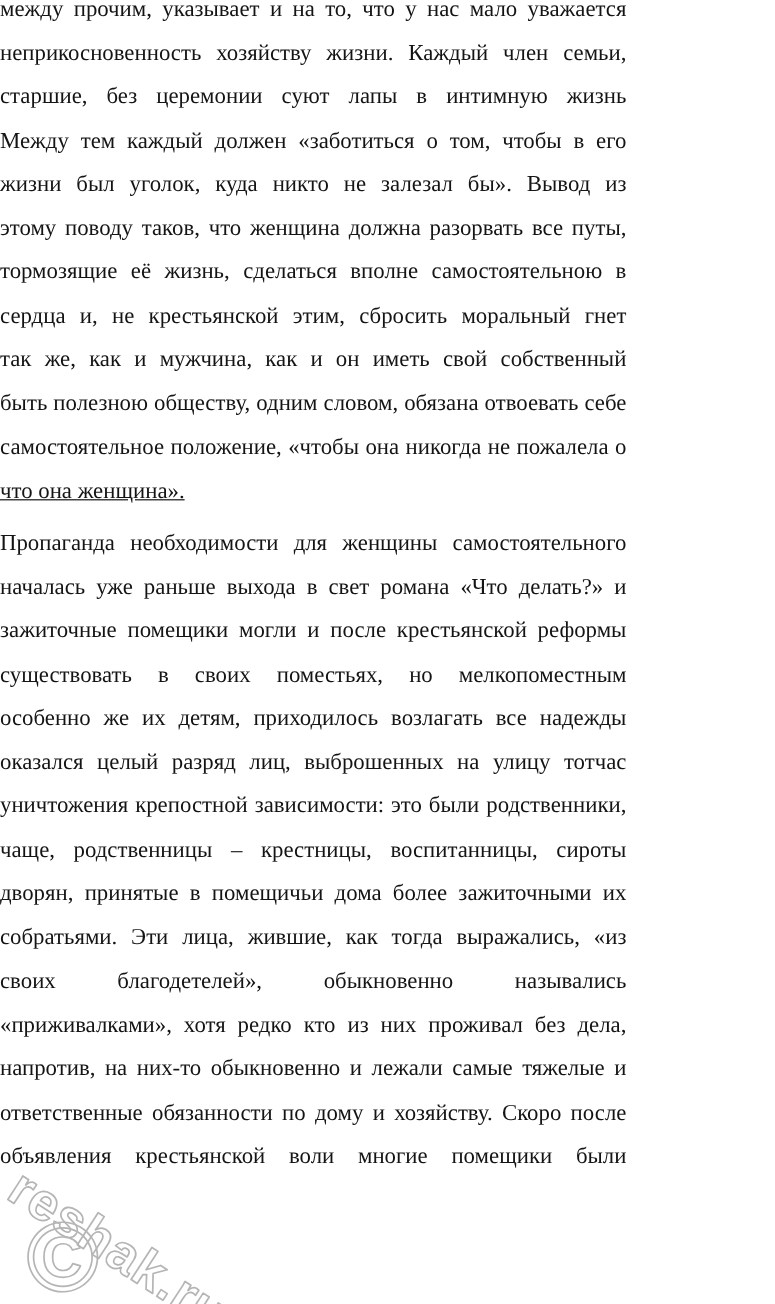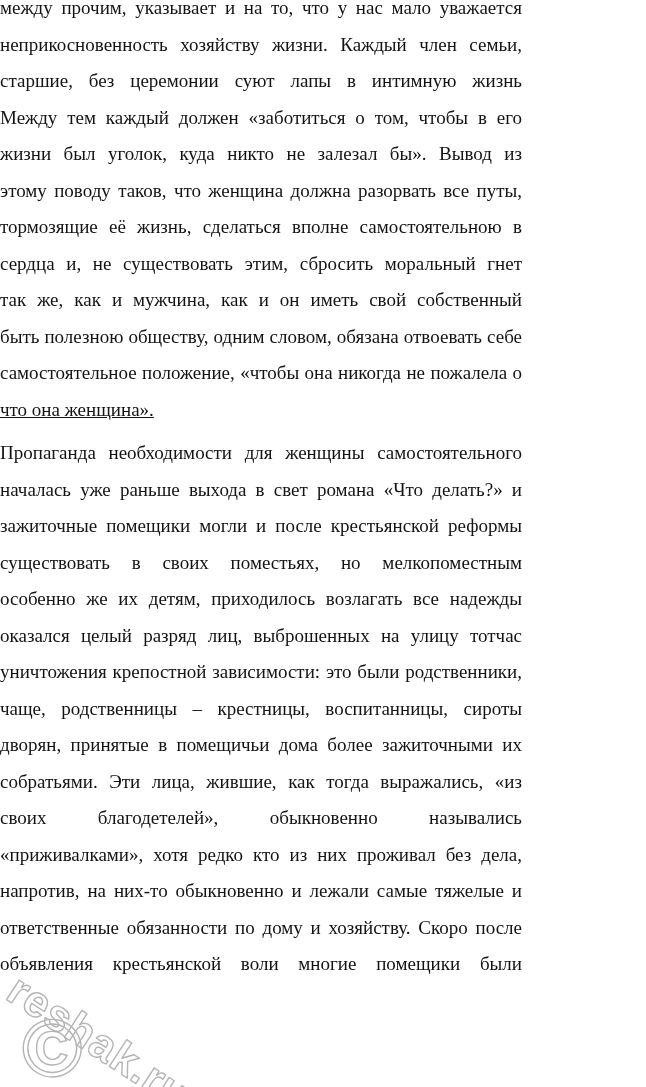--- a/index.html
+++ b/index.html
@@ -56,21 +56,21 @@
 
   <div class="text-block">
       <div class="para">
         <div class="line">между прочим, указывает и на то, что у нас мало уважается</div>
         <div class="line">неприкосновенность хозяйству жизни. Каждый член семьи, особенно</div>
         <div class="line">старшие, без церемонии суют лапы в интимную жизнь ближнего.</div>
         <div class="line">Между тем каждый должен «заботиться о том, чтобы в его внутренней</div>
         <div class="line">жизни был уголок, куда никто не залезал бы». Вывод из сказанного по</div>
         <div class="line">этому поводу таков, что женщина должна разорвать все путы,</div>
         <div class="line">тормозящие её жизнь, сделаться вполне самостоятельною в делах</div>
-        <div class="line">сердца и, не существовать этим, сбросить моральный гнет</div>
+        <div class="line">сердца и, не крестьянской этим, сбросить моральный гнет</div>
         <div class="line">так же, как и мужчина, как и он иметь свой собственный заработок и</div>
         <div class="line">быть полезною обществу, одним словом, обязана отвоевать себе такое</div>
         <div class="line">самостоятельное положение, «чтобы она никогда не пожалела о том,</div>
         <div class="line line-last">что она женщина».</div>
       </div>
       <div class="para">
         <div class="line">Пропаганда необходимости для женщины самостоятельного заработка</div>
         <div class="line">началась уже раньше выхода в свет романа «Что делать?» и вызвана</div>
         <div class="line">зажиточные помещики могли и после крестьянской реформы безбедно</div>
         <div class="line">существовать в своих поместьях, но мелкопоместным дворянам,</div>

